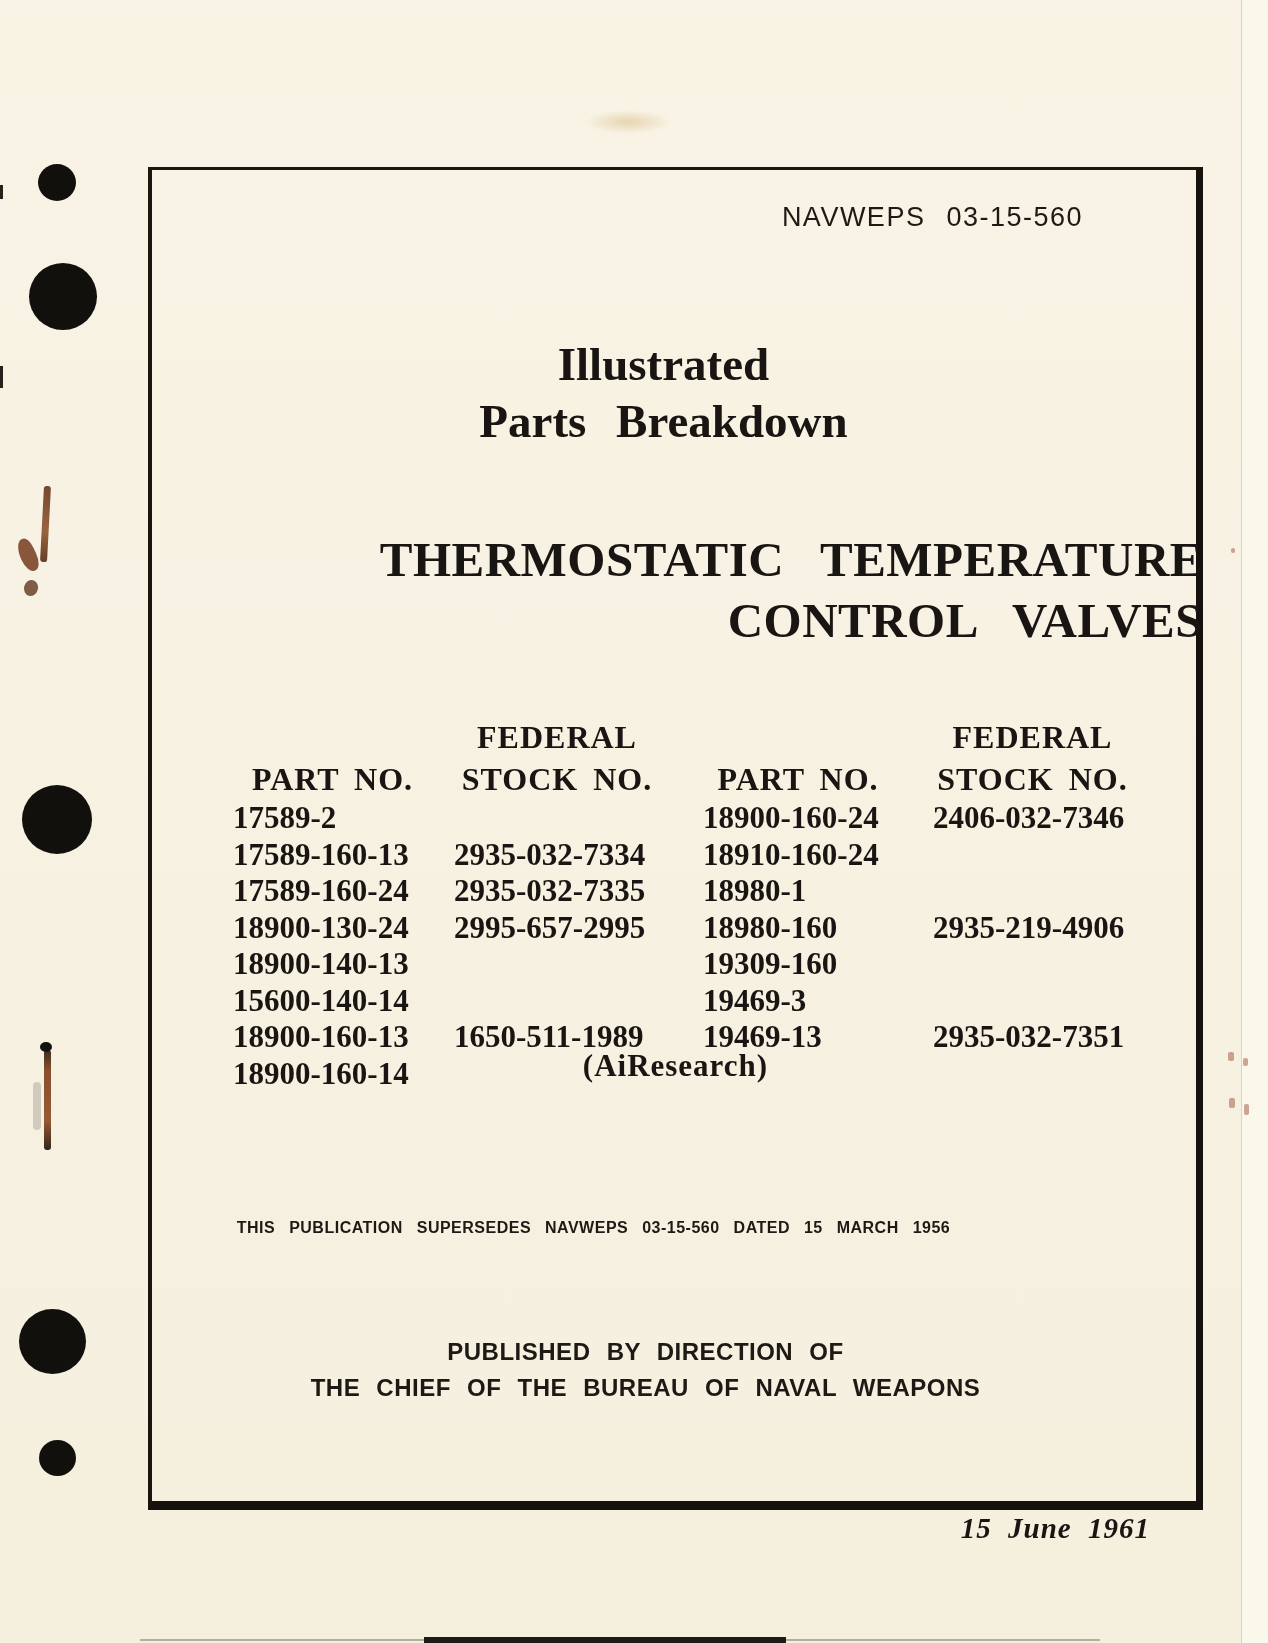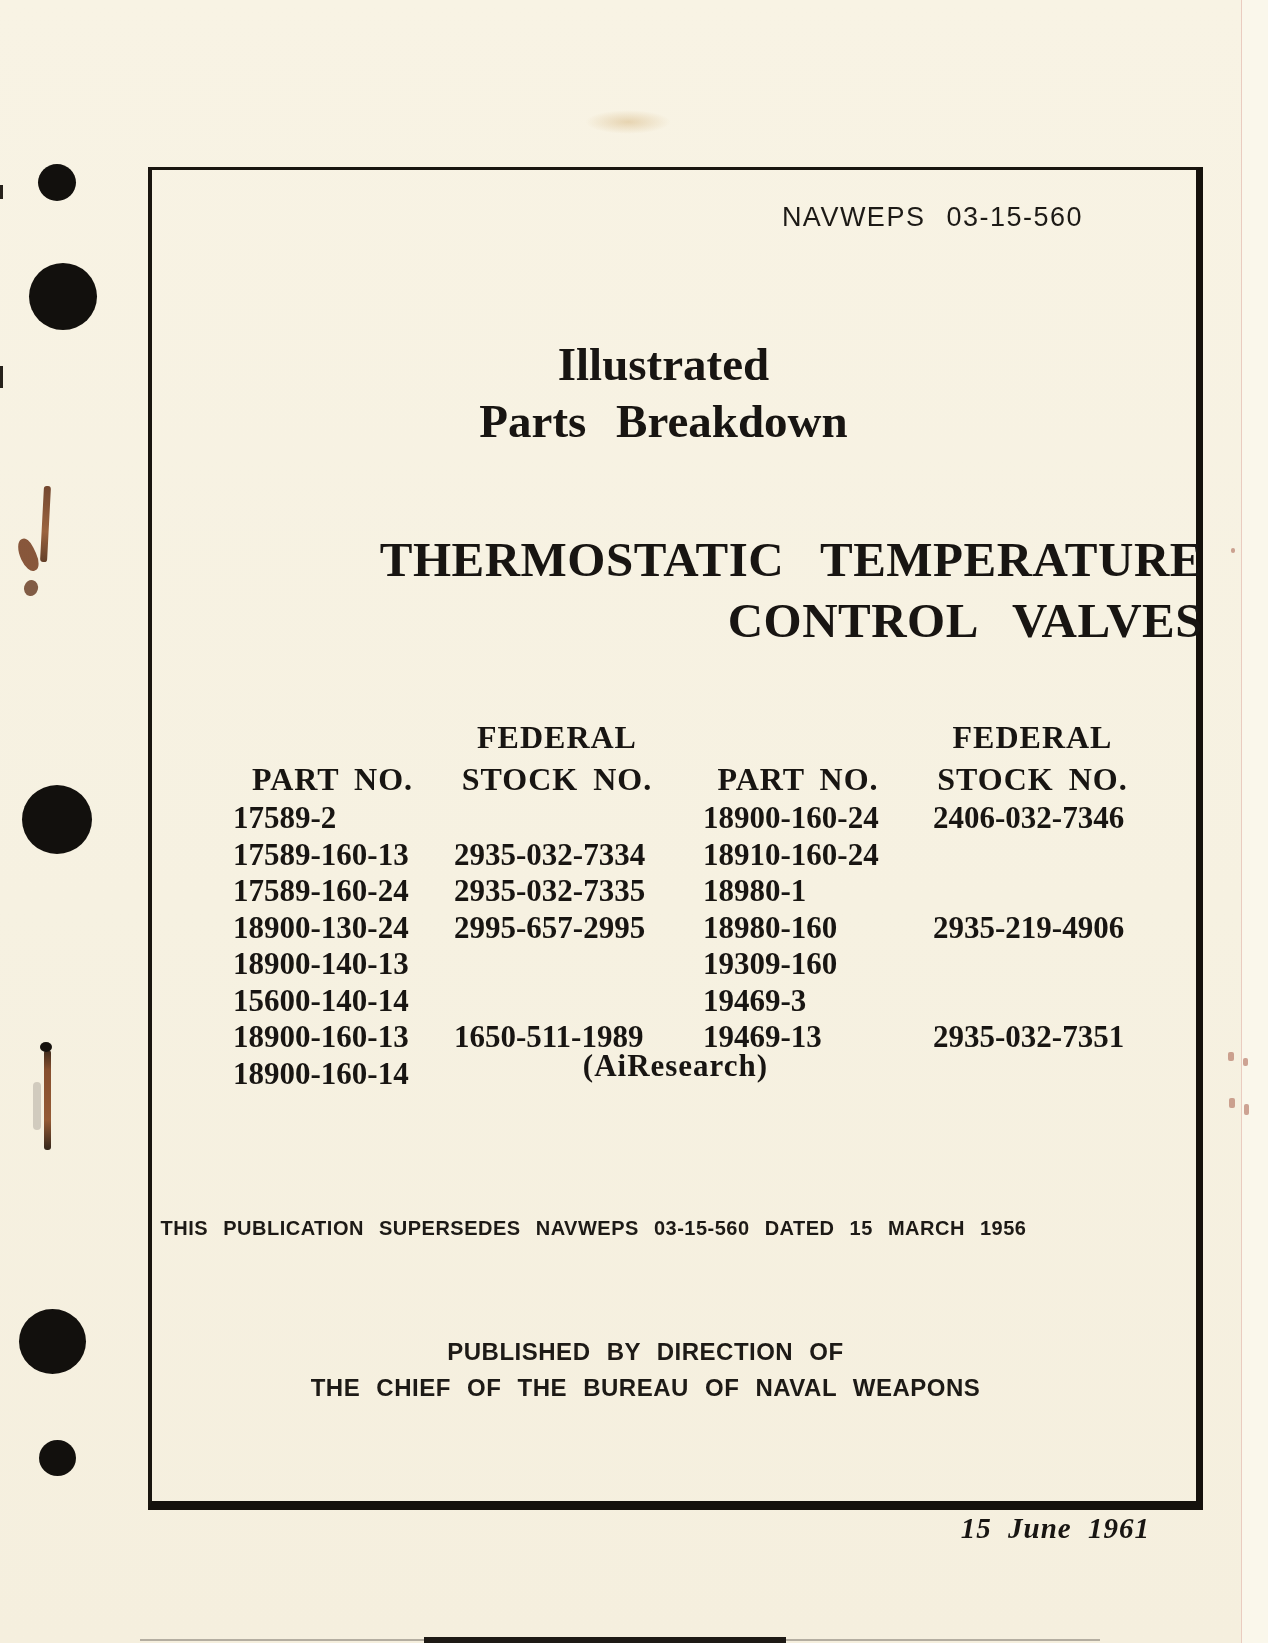--- a/index.html
+++ b/index.html
@@ -52,21 +52,21 @@
   .tcol { position:absolute; top:16px;margin-top:36px; }
   .tcol .hdr { height:42px; line-height:42px; font-size:32px; text-align:center; letter-spacing:1px; word-spacing:6px; white-space:nowrap; }
   .tcol .cell { height:36.5px; line-height:36.5px; font-size:31px; white-space:nowrap; }
   .colA { left:225px; width:215px; } .colA .cell { padding-left:8px; }
   .colB { left:442px; width:230px; } .colB .cell { padding-left:12px; }
   .colC { left:698px; width:200px; } .colC .cell { padding-left:5px; }
   .colD { left:925px; width:215px; } .colD .cell { padding-left:8px; }
   .mfr { position:absolute; left:148px; top:1048px; width:1055px; text-align:center;
     font-size:31px; font-weight:bold; letter-spacing:1px; }
   .supersedes { position:absolute; left:148px; top:1210px; width:891px; text-align:center;
-    font-size:20px; line-height:36px; letter-spacing:0.5px; word-spacing:9px; font-weight:bold; }
+    font-size:16px; line-height:36px; letter-spacing:0.5px; word-spacing:9px; font-weight:bold; }
   .published { position:absolute; left:118px; top:1334px; width:1055px; text-align:center;
     font-size:24px; line-height:36px; letter-spacing:0.5px; word-spacing:9px; font-weight:bold; }
   .issuedate { position:absolute; top:1512px; right:118px; font-size:29px;
     font-style:italic; font-weight:600; letter-spacing:1px; word-spacing:8px; }
 </style>
 </head>
 <body>
 
 <div class="page">
 

